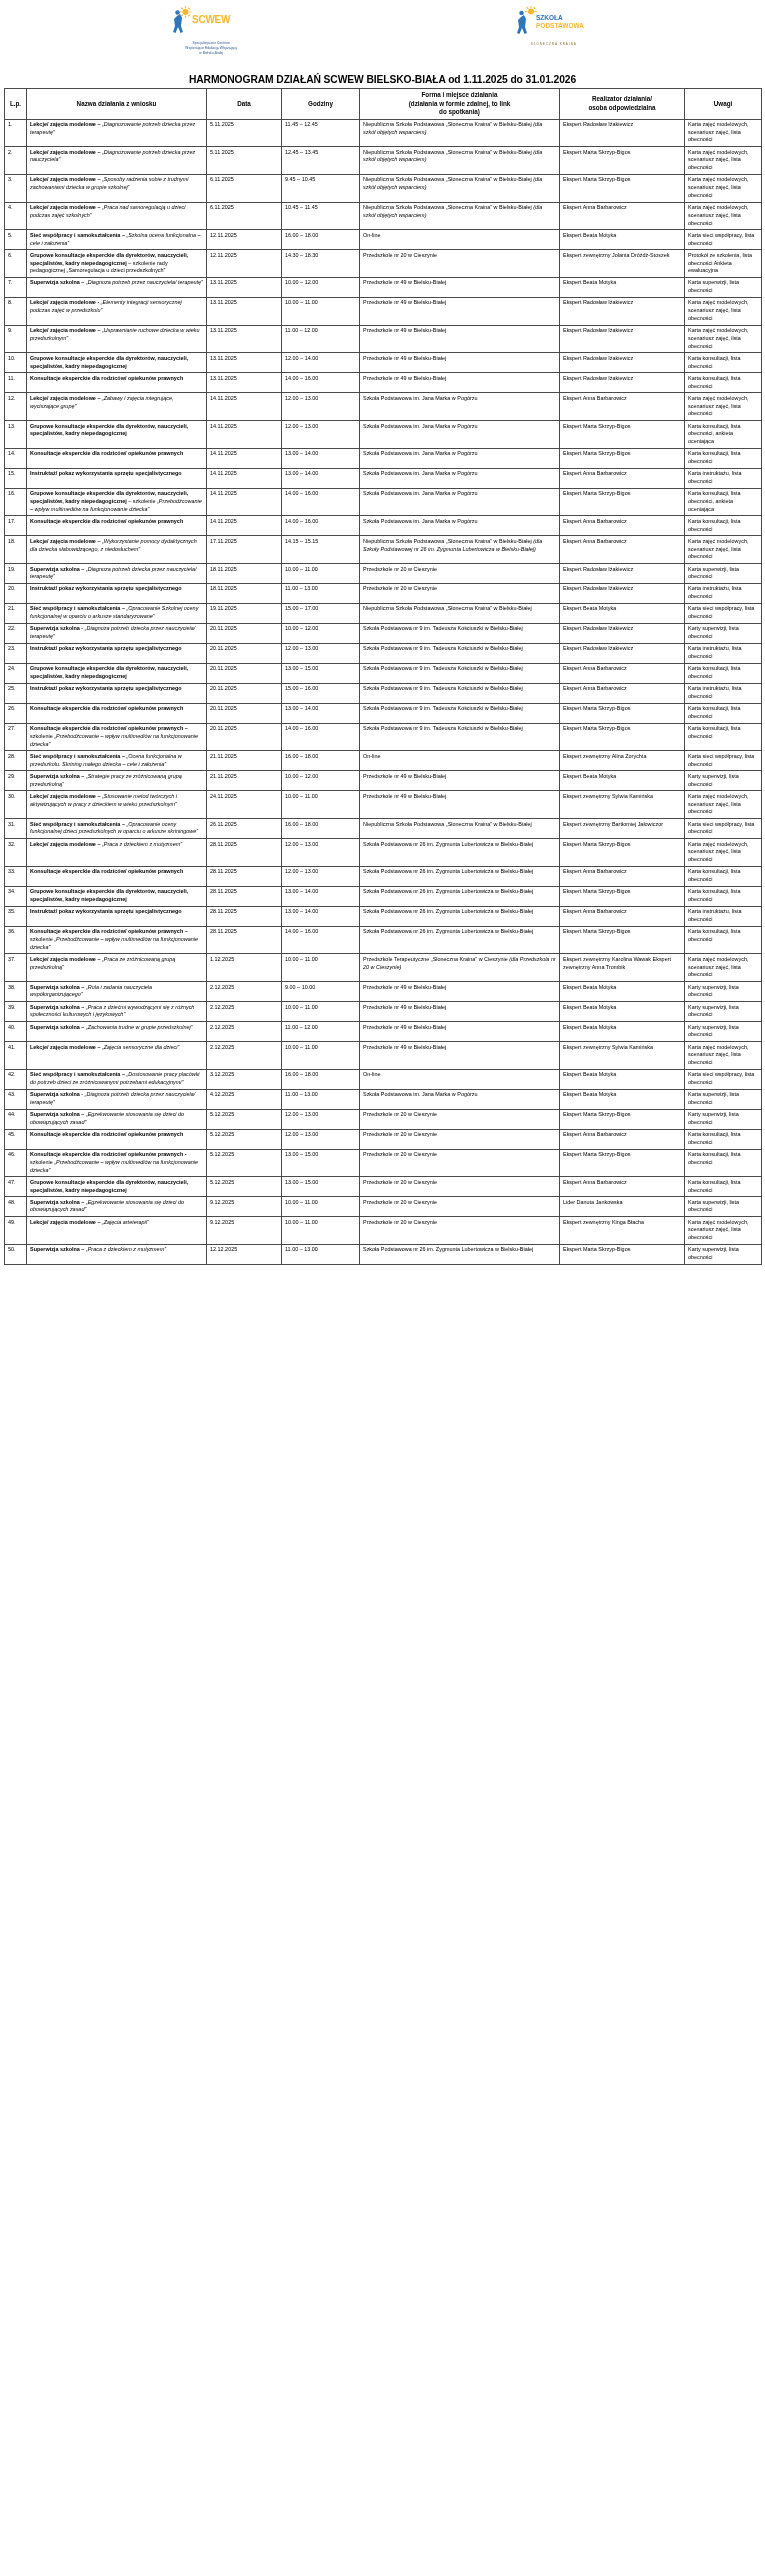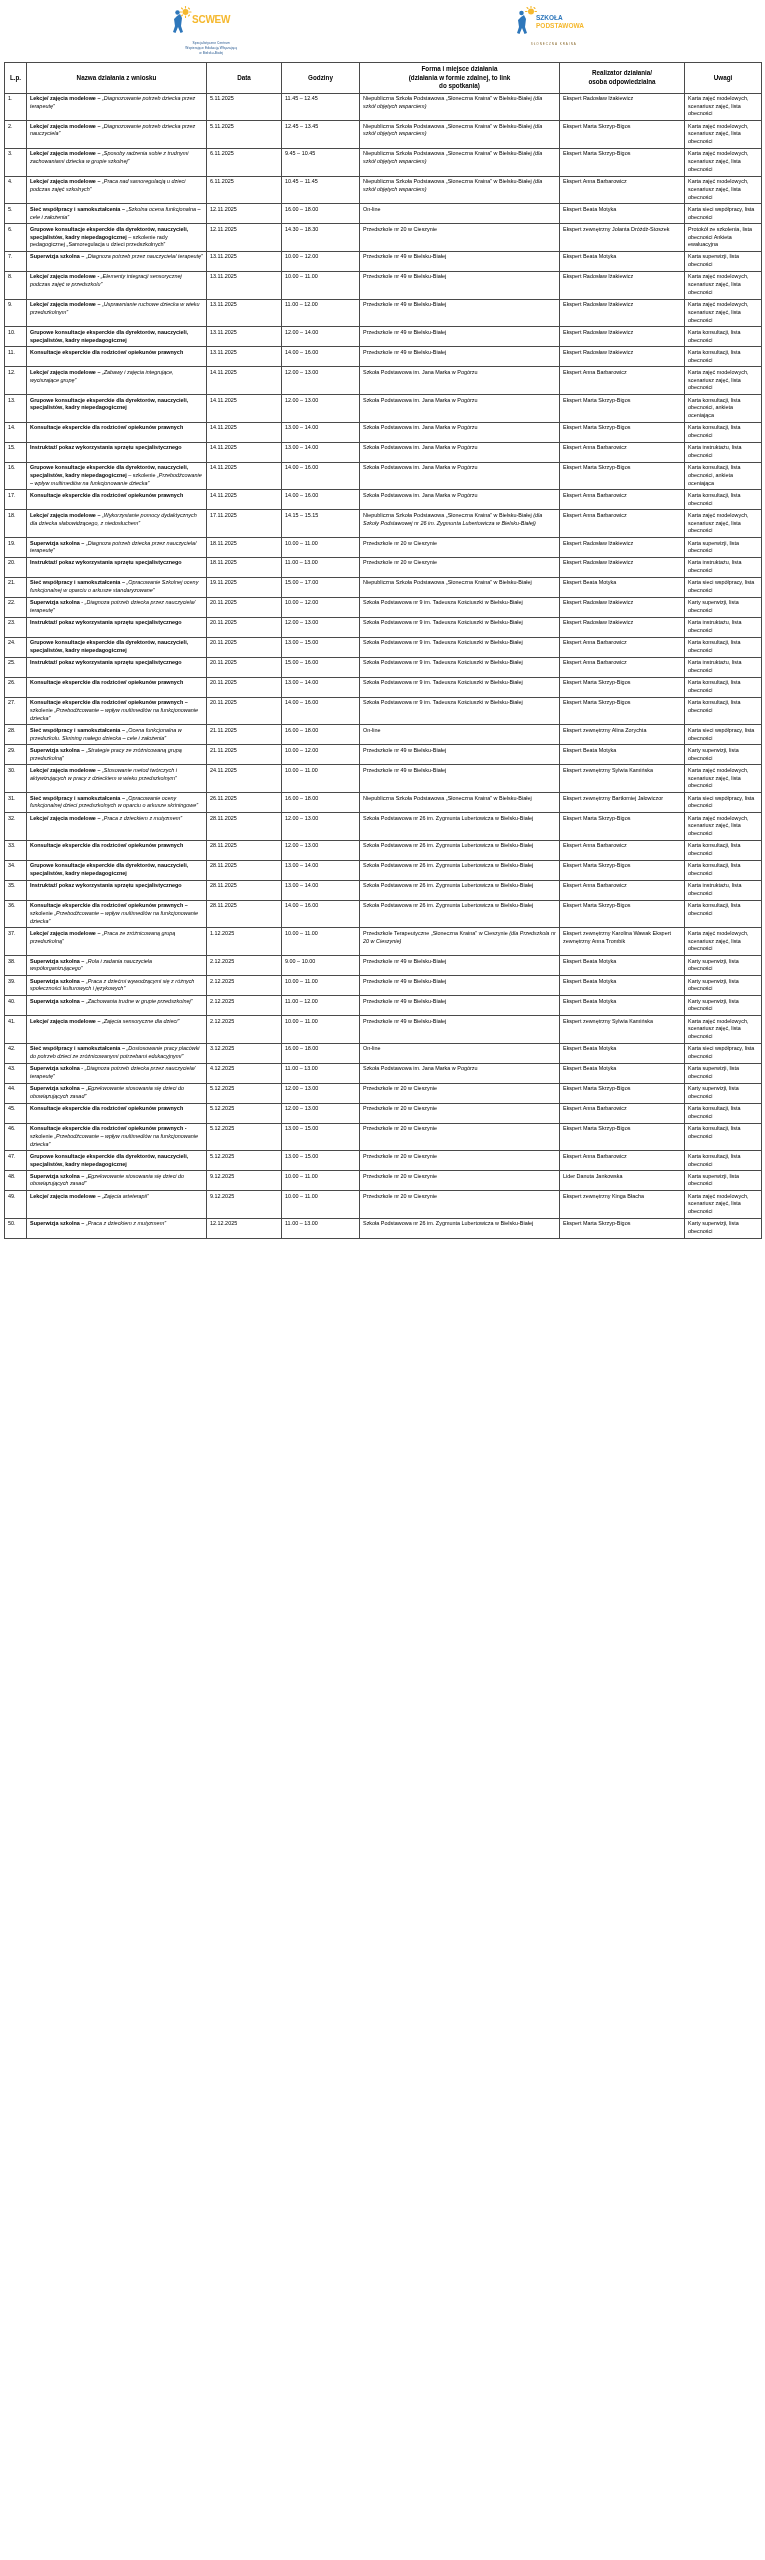--- a/index.html
+++ b/index.html
@@ -139,20 +139,21 @@
         <path d="M14 22 L20 18 L24 26 L22 42 L26 54 L21 56 L16 44 L11 56 L6 54 L10 42 L8 28 Z" fill="#2e77bb"></path>
         <circle cx="15" cy="14" r="4.5" fill="#2e77bb"></circle>
         <text x="44" y="28" font-family="Liberation Sans, sans-serif" font-size="13" font-weight="bold" fill="#2e77bb">SZKOŁA</text>
         <text x="44" y="44" font-family="Liberation Sans, sans-serif" font-size="13" font-weight="bold" fill="#f5b82e">PODSTAWOWA</text>
       </svg>
       <div class="logo-sub2">SŁONECZNA KRAINA</div>
     </div>
 
   </div>
 
+  <div class="doc-title">HARMONOGRAM DZIAŁAŃ SCWEW BIELSKO-BIAŁA od 1.11.2025 do 31.01.2026</div>
 
   <table class="schedule">
     <colgroup>
       <col class="c-lp">
         <col class="c-name">
         <col class="c-date">
         <col class="c-time">
       <col class="c-form">
         <col class="c-real">
         <col class="c-note">

